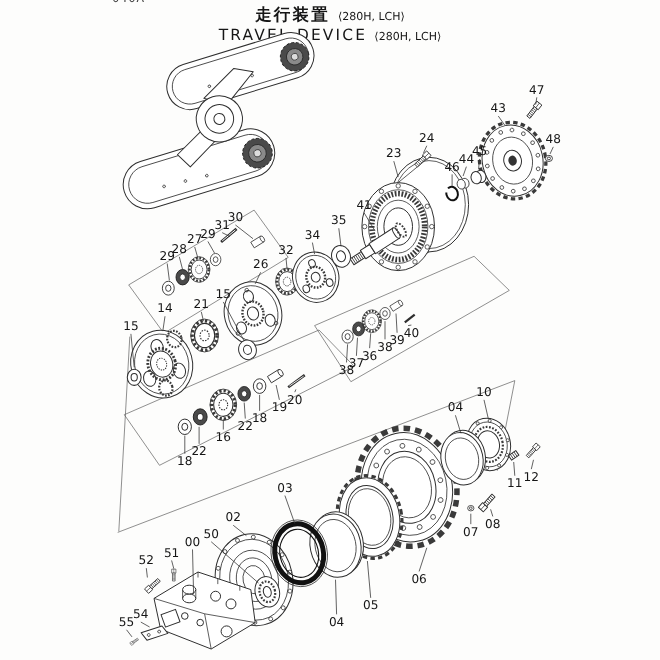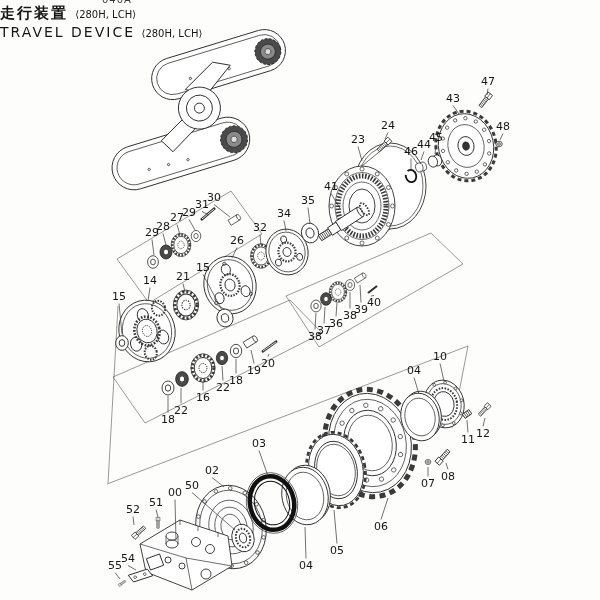--- a/index.html
+++ b/index.html
@@ -1,20 +1,20 @@
 <!DOCTYPE html>
 <html><head>
 <meta charset="utf-8">
 <style>
   html,body{margin:0;padding:0;}
   body{width:600px;height:600px;overflow:hidden;background:#fff;
        font-family:"DejaVu Sans","Liberation Sans",sans-serif;}
   .stage{position:relative;width:600px;height:600px;background:#fdfdfc;}
   .page-code{position:absolute;left:102px;top:-6px;font-size:10px;color:#3a3a3a;letter-spacing:1px;}
-  .title-wrap{position:absolute;top:4px;left:0;width:100%;text-align:left;color:#161616;}
+  .title-wrap{position:absolute;top:4px;left:0;width:100%;text-align:center;color:#161616;}
   .t-ja{font-size:15px;font-weight:bold;letter-spacing:2px;}
   .t-note{font-size:10px;font-weight:normal;letter-spacing:0;}
   .t-en{font-size:14px;letter-spacing:2px;margin-top:1px;}
   svg{position:absolute;left:0;top:0;}
   .ln{fill:#fff;stroke:#2e2e2e;stroke-width:0.9;stroke-linejoin:round;}
   .lnt{fill:none;stroke:#2e2e2e;stroke-width:0.7;}
   .dark{fill:#4a4a4a;stroke:#1d1d1d;stroke-width:0.8;}
   .black{fill:none;stroke:#111;}
   .teeth{fill:none;stroke:#3a3a3a;}
   .cons{fill:none;stroke:#555;stroke-width:0.6;}

